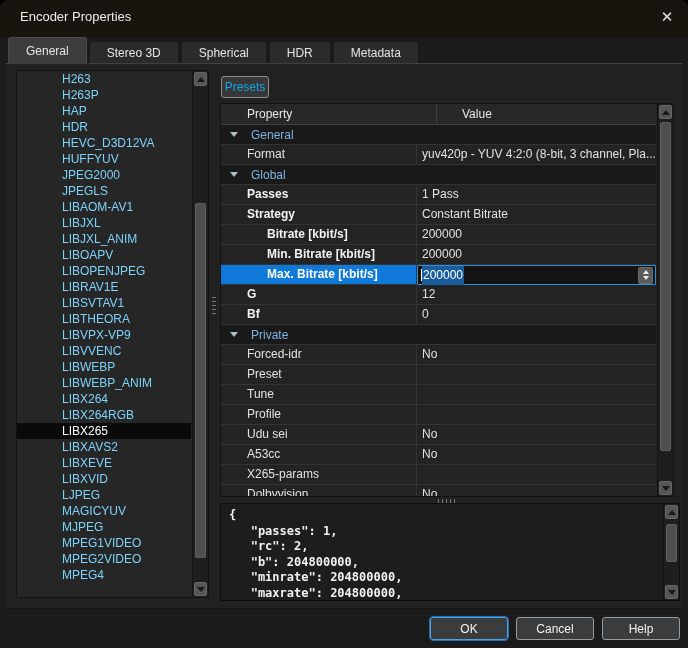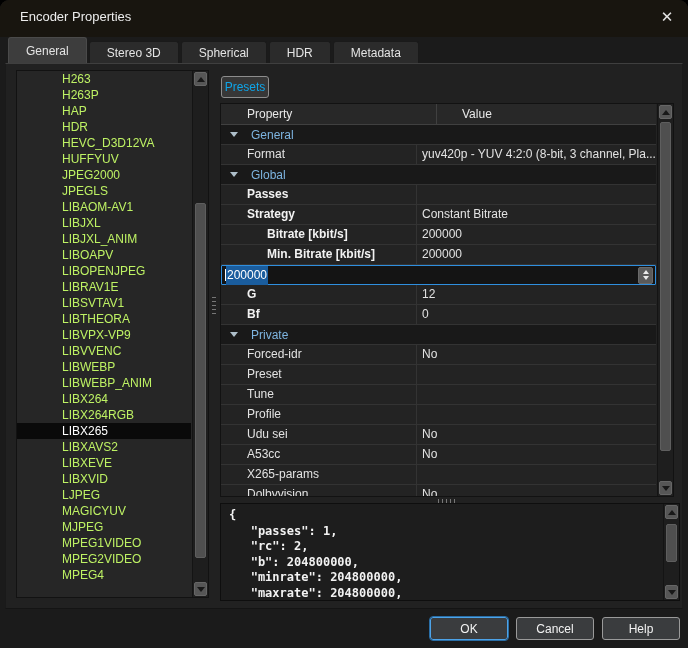--- a/index.html
+++ b/index.html
@@ -11,21 +11,21 @@
   .close-btn{position:absolute;right:6px;top:3px;width:30px;height:28px;display:flex;align-items:center;justify-content:center;color:#e4e4e4;font-size:15px;cursor:default;}
   
   .tabbar{position:absolute;left:8px;top:37px;height:26px;display:flex;align-items:flex-end;}
   .tab{height:22px;line-height:22px;padding:0 17px;background:#2b2b2b;border:1px solid #1a1a1a;border-bottom:none;border-radius:3px 3px 0 0;color:#e4e4e4;font-size:12px;margin-right:2px;}
   .tab.active{height:26px;line-height:26px;background:#3d3d3d;border-color:#4a4a4a;}
   
   .pane{position:absolute;left:5px;top:63px;width:678px;height:546px;background:#212121;border-top:1px solid #3f3f3f;border-left:1px solid #1a1a1a;border-right:1px solid #1a1a1a;border-bottom:1px solid #141414;}
   
   .enc-list{position:absolute;left:16px;top:70px;width:193px;height:528px;background:#262626;border:1px solid #121212;overflow:hidden;}
   .enc-items{position:absolute;left:0;top:0;right:17px;}
-  .list-item{height:16px;line-height:16px;padding-left:45px;font-size:12px;color:#bef264;white-space:nowrap;}
+  .list-item{height:16px;line-height:16px;padding-left:45px;font-size:12px;color:#7dd3fc;white-space:nowrap;}
   .list-item.selected{background:#0a0a0a;color:#ffffff;}
   
   .sb{position:absolute;width:16px;background:#1e1e1e;border-left:1px solid #141414;}
   .sb-btn{position:absolute;left:1px;right:1px;height:14px;background:#565656;border:1px solid #666;border-radius:2px;display:flex;align-items:center;justify-content:center;}
   .sb-thumb{position:absolute;left:2px;right:2px;background:#4f4f4f;border:1px solid #5e5e5e;border-radius:2px;}
   .tri-up{width:0;height:0;border-left:4px solid transparent;border-right:4px solid transparent;border-bottom:5px solid #181818;}
   .tri-down{width:0;height:0;border-left:4px solid transparent;border-right:4px solid transparent;border-top:5px solid #181818;}
   
   .vsplit{position:absolute;left:212px;top:296px;width:4px;height:18px;background:repeating-linear-gradient(0deg,#777 0 1.5px,transparent 1.5px 4px);}
   .hsplit{position:absolute;left:438px;top:499px;width:18px;height:4px;background:repeating-linear-gradient(90deg,#777 0 1.5px,transparent 1.5px 4px);}
@@ -149,34 +149,36 @@
         <div class="trow">
           <div class="pcell ind1">Format</div>
           <div class="vcell">yuv420p - YUV 4:2:0 (8-bit, 3 channel, Pla...</div>
         </div>
         <div class="trow group">
           <span class="garrow"></span>
           <span class="glabel">Global</span>
         </div>
         <div class="trow">
           <div class="pcell ind1 b">Passes</div>
+          <div class="vcell">1 Pass</div>
         </div>
         <div class="trow">
           <div class="pcell ind1 b">Strategy</div>
           <div class="vcell">Constant Bitrate</div>
         </div>
         <div class="trow">
           <div class="pcell ind2 b">Bitrate [kbit/s]</div>
           <div class="vcell">200000</div>
         </div>
         <div class="trow">
           <div class="pcell ind2 b">Min. Bitrate [kbit/s]</div>
           <div class="vcell">200000</div>
         </div>
         <div class="trow">
+          <div class="pcell ind2 b sel">Max. Bitrate [kbit/s]</div>
           <div class="vcell editing">
             <div class="spin">
               <span class="caret"></span>
               <span class="seltext">200000</span>
               <span class="spinbtns">
                 <i class="tu"></i>
                 <i class="td"></i>
               </span>
             </div>
           </div>

